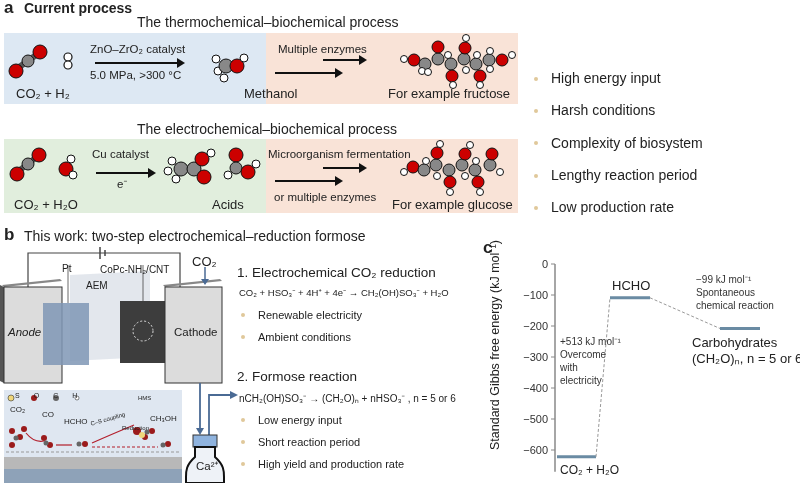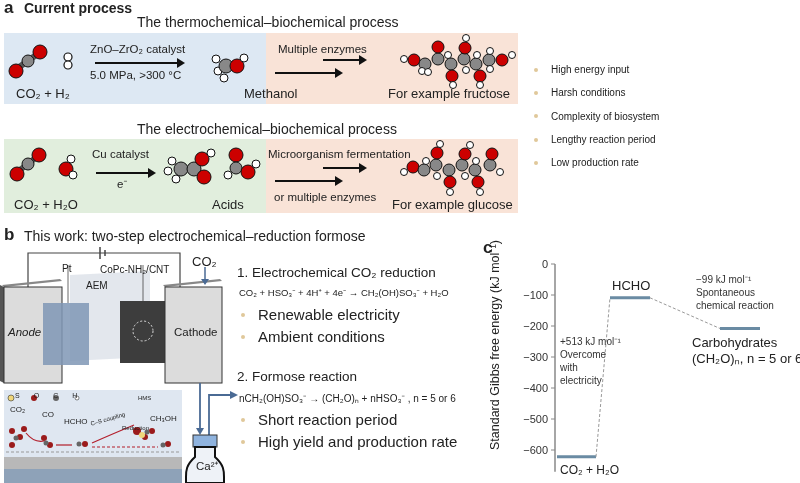--- a/index.html
+++ b/index.html
@@ -13,22 +13,22 @@
   .lg{font-size:13px;}
   .box{position:absolute;}
   .blue{background:#dde8f3;}
   .green{background:#e1eedd;}
   .peach{background:#f9e3d7;}
   .arrow{position:absolute;height:2px;background:#111;}
   .arrow::after{content:"";position:absolute;right:-2px;top:-4px;border-left:8px solid #111;border-top:5px solid transparent;border-bottom:5px solid transparent;}
   .bullets{list-style:none;margin:0;padding:0;}
   .bullets li{position:relative;padding-left:20px;}
   .bullets li::before{content:"";position:absolute;left:3px;top:50%;width:4px;height:4px;margin-top:-2px;border-radius:50%;background:#e0c89a;}
-  .bul-a li{font-size:10px;height:23.3px;line-height:23.3px;}
-  .bul-b li{font-size:15px;height:22px;line-height:22px;}
+  .bul-a li{font-size:14px;height:23.3px;line-height:23.3px;margin-top:9px;}
+  .bul-b li{font-size:11px;height:22px;line-height:22px;}
 </style>
 </head>
 <body>
 
 <div class="abs plabel" style="left:4px;top:-2px;">a</div>
 <div class="abs h1" style="left:24px;top:0px;font-weight:bold;">Current process</div>
 
 <div class="abs h1" style="left:137px;top:14px;">The thermochemical–biochemical process</div>
 <div class="box blue" style="left:4px;top:33px;width:262px;height:71px;"></div>
 <div class="box peach" style="left:266px;top:33px;width:252px;height:71px;"></div>
@@ -270,20 +270,21 @@
 <div class="abs h2" style="left:237px;top:265px;">1. Electrochemical CO₂ reduction</div>
 <div class="abs" style="left:239px;top:286px;font-size:9.5px;">CO₂ + HSO₃⁻ + 4H⁺ + 4e⁻ → CH₂(OH)SO₃⁻ + H₂O</div>
 <ul class="abs bullets bul-b" style="left:238px;top:304px;width:240px;">
   <li>Renewable electricity</li>
   <li>Ambient conditions</li>
 </ul>
 
 <div class="abs h2" style="left:237px;top:369px;">2. Formose reaction</div>
 <div class="abs" style="left:239px;top:391px;font-size:10px;font-style:normal;">nCH₂(OH)SO₃⁻ → (CH₂O)ₙ + nHSO₃⁻ , n = 5 or 6</div>
 <ul class="abs bullets bul-b" style="left:238px;top:409px;width:240px;">
+  <li>Low energy input</li>
   <li>Short reaction period</li>
   <li>High yield and production rate</li>
 </ul>
 
 <div class="abs plabel" style="left:483px;top:238px;">c</div>
 <div class="abs" style="left:486px;top:282px;width:170px;height:16px;font-size:12.5px;transform-origin:0 0;transform:translate(0,168px) rotate(-90deg);text-align:center;white-space:nowrap;">Standard Gibbs free energy (kJ mol⁻¹)</div>
 <svg class="abs" id="energy-chart" style="left:500px;top:250px;" width="300" height="233">
     <line x1="55" y1="14" x2="55" y2="221.7" stroke="#888" stroke-width="1.5"></line>
     <line x1="51" y1="14" x2="55" y2="14" stroke="#888" stroke-width="1"></line>
     <text x="48" y="18" text-anchor="end" font-size="11" fill="#333" font-family="Liberation Sans, sans-serif">0</text>

